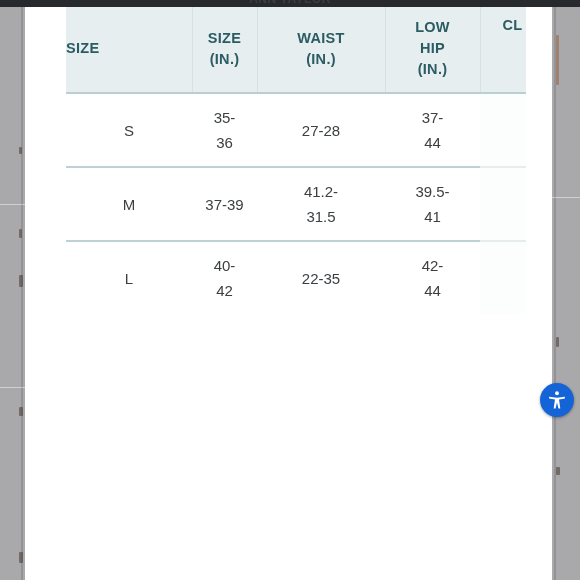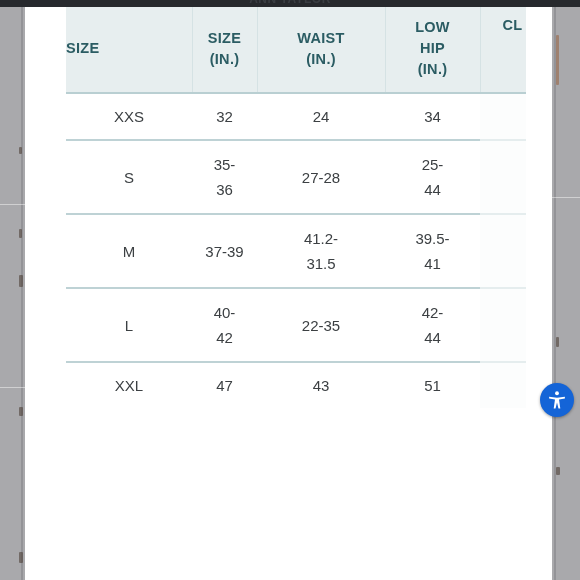--- a/index.html
+++ b/index.html
@@ -223,46 +223,31 @@
             <span class="hline">(IN.)</span>
           </th>
           <th class="th-extra">
             <span class="hline">CL</span>
           </th>
         </tr>
       </thead>
       <tbody>
         <tr>
           <td>
-              <span class="val">XXS</span>
-            </td>
-          <td>
-              <span class="val">32</span>
-            </td>
-          <td>
-              <span class="val">24</span>
-            </td>
-          <td>
-              <span class="val">34</span>
-            </td>
-          <td class="cell-extra"></td>
-        </tr>
-        <tr>
-          <td>
               <span class="val">S</span>
             </td>
           <td>
             <span class="val two">35-</span>
             <span class="val two">36</span>
           </td>
           <td>
               <span class="val">27-28</span>
             </td>
           <td>
-            <span class="val two">25-</span>
+            <span class="val two">37-</span>
             <span class="val two">44</span>
           </td>
           <td class="cell-extra"></td>
         </tr>
         <tr>
           <td>
               <span class="val">M</span>
             </td>
           <td>
               <span class="val">37-39</span>
@@ -285,35 +270,20 @@
             <span class="val two">40-</span>
             <span class="val two">42</span>
           </td>
           <td>
               <span class="val">22-35</span>
             </td>
           <td>
             <span class="val two">42-</span>
             <span class="val two">44</span>
           </td>
-          <td class="cell-extra"></td>
-        </tr>
-        <tr>
-          <td>
-              <span class="val">XXL</span>
-            </td>
-          <td>
-              <span class="val">47</span>
-            </td>
-          <td>
-              <span class="val">43</span>
-            </td>
-          <td>
-              <span class="val">51</span>
-            </td>
           <td class="cell-extra"></td>
         </tr>
       </tbody>
     </table>
   </div>
 
   <div class="a11y-btn">
     <svg width="22" height="22" viewBox="0 0 24 24">
       <circle cx="12" cy="4.6" r="2.1" fill="#ffffff"></circle>
       <path d="M3.4 8.4 L12 9.6 L20.6 8.4 L20.6 10.3 L14.2 11.4 L15.6 21.4 L13.6 21.4 L12 14.6 L10.4 21.4 L8.4 21.4 L9.8 11.4 L3.4 10.3 Z" fill="#ffffff"></path>

